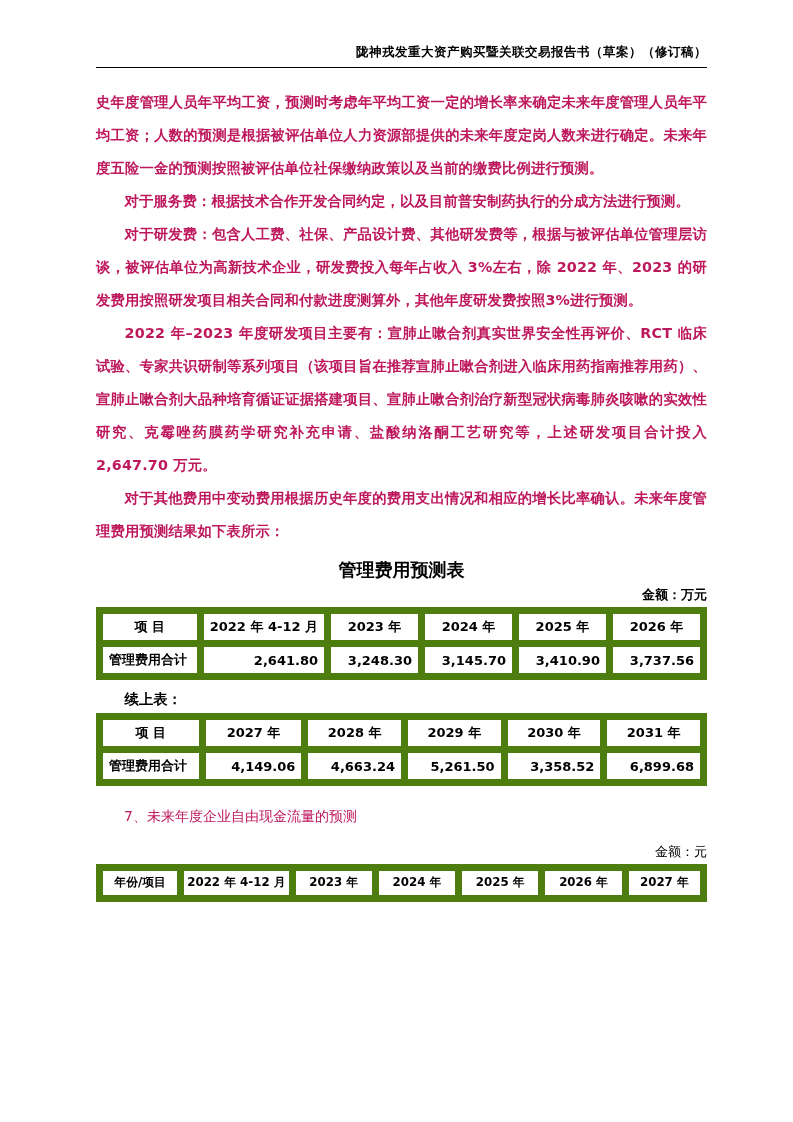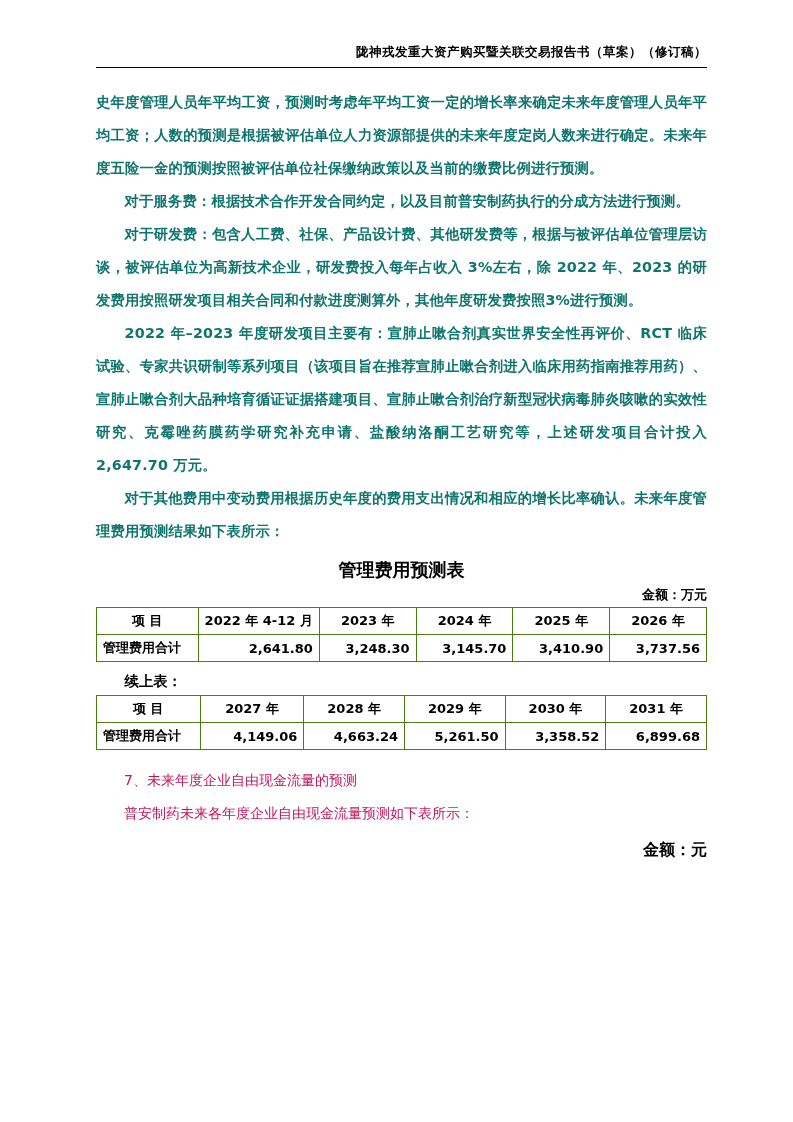--- a/index.html
+++ b/index.html
@@ -43,21 +43,21 @@
     margin-bottom: 18px;
   }
   
   p.para {
     font-size: 14.3px;
     font-weight: bold;
     line-height: 33px;
     margin: 0 0 0 0;
     text-align: justify;
     text-justify: inter-ideograph;
-    color: #0f766e;
+    color: #be185d;
     letter-spacing: 0.2px;
   }
   p.indent { text-indent: 2em; }
   p.plain {
     font-weight: normal;
     font-size: 14px;
     line-height: 33px;
     margin: 0;
     color: #be185d;
   }
@@ -68,29 +68,29 @@
     margin: 10px 0 4px 0;
     color: #000;
   }
   .unit-right {
     font-size: 13px;
     font-weight: bold;
     text-align: right;
     margin: 2px 0 3px 0;
     color: #000000;
   }
-  .unit-right.norm { font-weight: bold; font-size: 16px;}
+  .unit-right.norm { font-weight: normal; font-size: 13px;}
   
   table.doc {
     border-collapse: collapse;
     width: 100%;
     margin: 0 0 6px 0;
   }
   table.doc td, table.doc th {
-    border: 1px solid #4d7c0f;
+    border: 7px solid #4d7c0f;
     font-size: 13px;
     font-weight: bold;
     padding: 4px 6px;
     color: #000;
     white-space: nowrap;
   }
   table.doc .c { text-align: center; }
   table.doc .r { text-align: right; }
   table.doc .l { text-align: left; }
   .sub-label {
@@ -177,26 +177,34 @@
           <td class="r">4,663.24</td>
           <td class="r">5,261.50</td>
           <td class="r">3,358.52</td>
           <td class="r">6,899.68</td>
         </tr>
       </tbody>
     </table>
 
     <div class="spacer-8"></div>
     <p class="plain" style="text-indent:2em">7、未来年度企业自由现金流量的预测</p>
-    <p class="plain" style="text-indent:2em">普安制药未来各年度企业自由现金流量预测如下表所示：</p>
 
     <div class="spacer-8"></div>
     <div class="unit-right norm">金额：元</div>
 
     <table class="doc small">
       <tbody>
+        <tr>
+          <td class="c hdr" style="width:14%">年份/项目</td>
+          <td class="c hdr" style="width:14.5%">2022 年 4-12 月</td>
+          <td class="c hdr" style="width:14.5%">2023 年</td>
+          <td class="c hdr" style="width:14.5%">2024 年</td>
+          <td class="c hdr" style="width:14.5%">2025 年</td>
+          <td class="c hdr" style="width:14.5%">2026 年</td>
+          <td class="c hdr" style="width:14.5%">2027 年</td>
+        </tr>
       </tbody>
     </table>
 
   </div>
 
 
 </div>
 
 </body></html>

